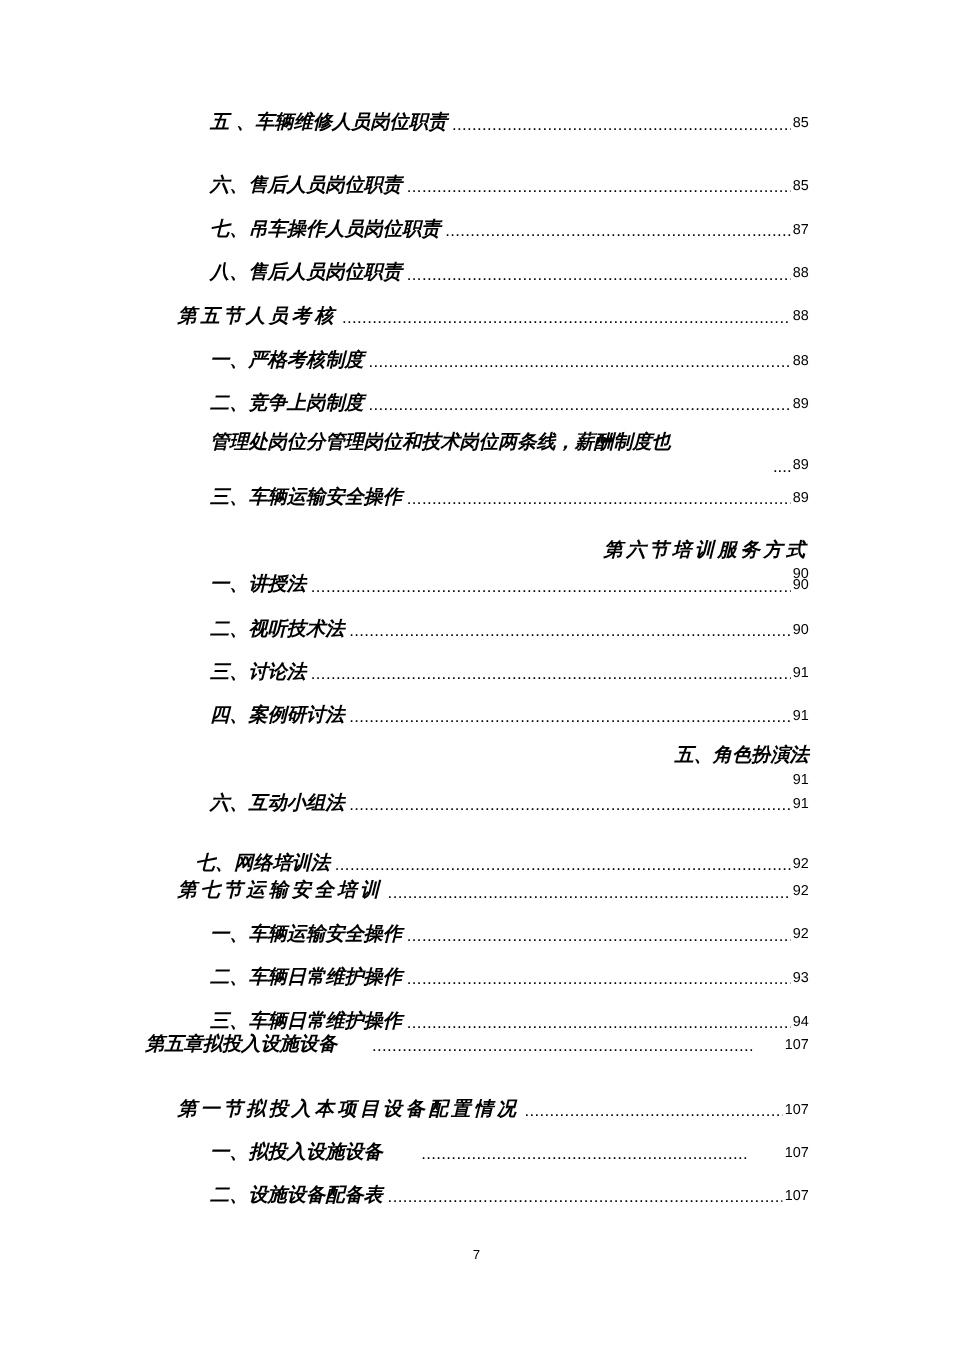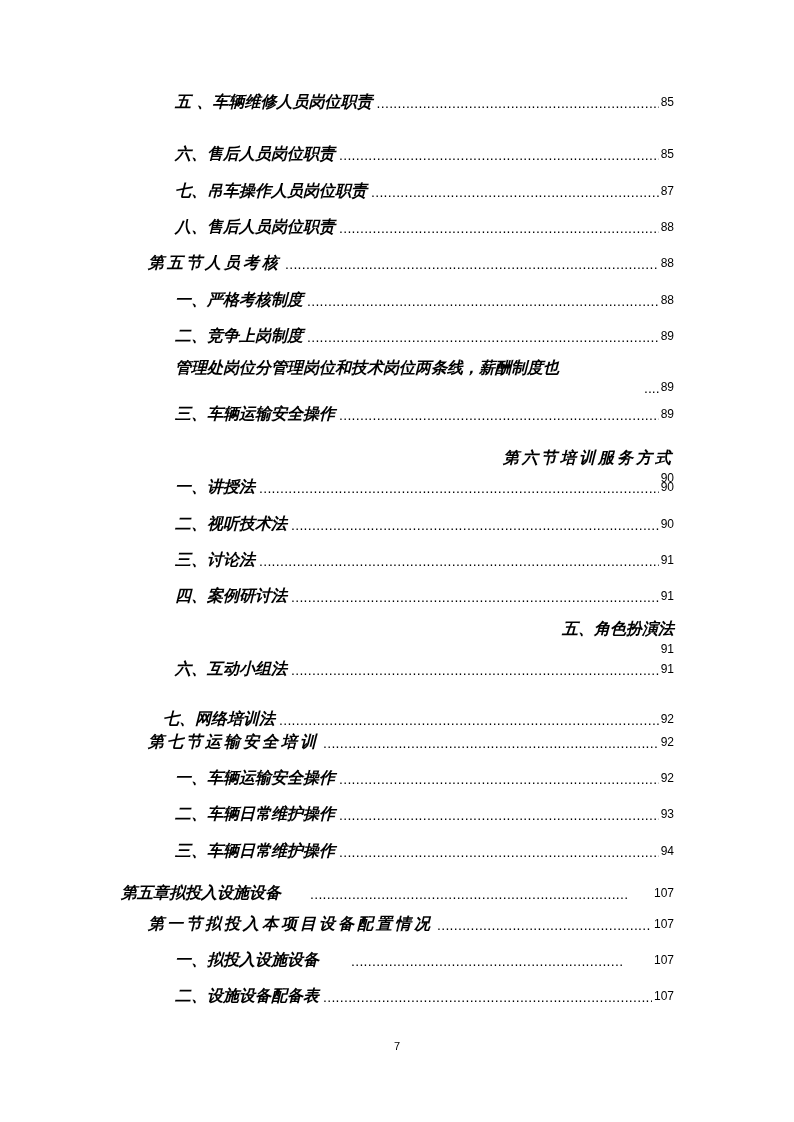--- a/index.html
+++ b/index.html
@@ -217,21 +217,21 @@
     <span class="leader"></span>
     <span class="page">93</span>
   </div>
 
   <div class="entry item" style="top:837px; left:175px;">
     <span class="title">三、车辆日常维护操作</span>
     <span class="leader"></span>
     <span class="page">94</span>
   </div>
 
-  <div class="entry chapter" style="top:879px; left:121px;gap:25px;">
+  <div class="entry chapter" style="top:856px; left:121px;gap:25px;">
     <span class="title">第五章拟投入设施设备</span>
     <span class="leader"></span>
     <span class="page">107</span>
   </div>
 
   <div class="entry section" style="top:910px; left:148px;">
     <span class="title">第一节拟投入本项目设备配置情况</span>
     <span class="leader"></span>
     <span class="page">107</span>
   </div>

